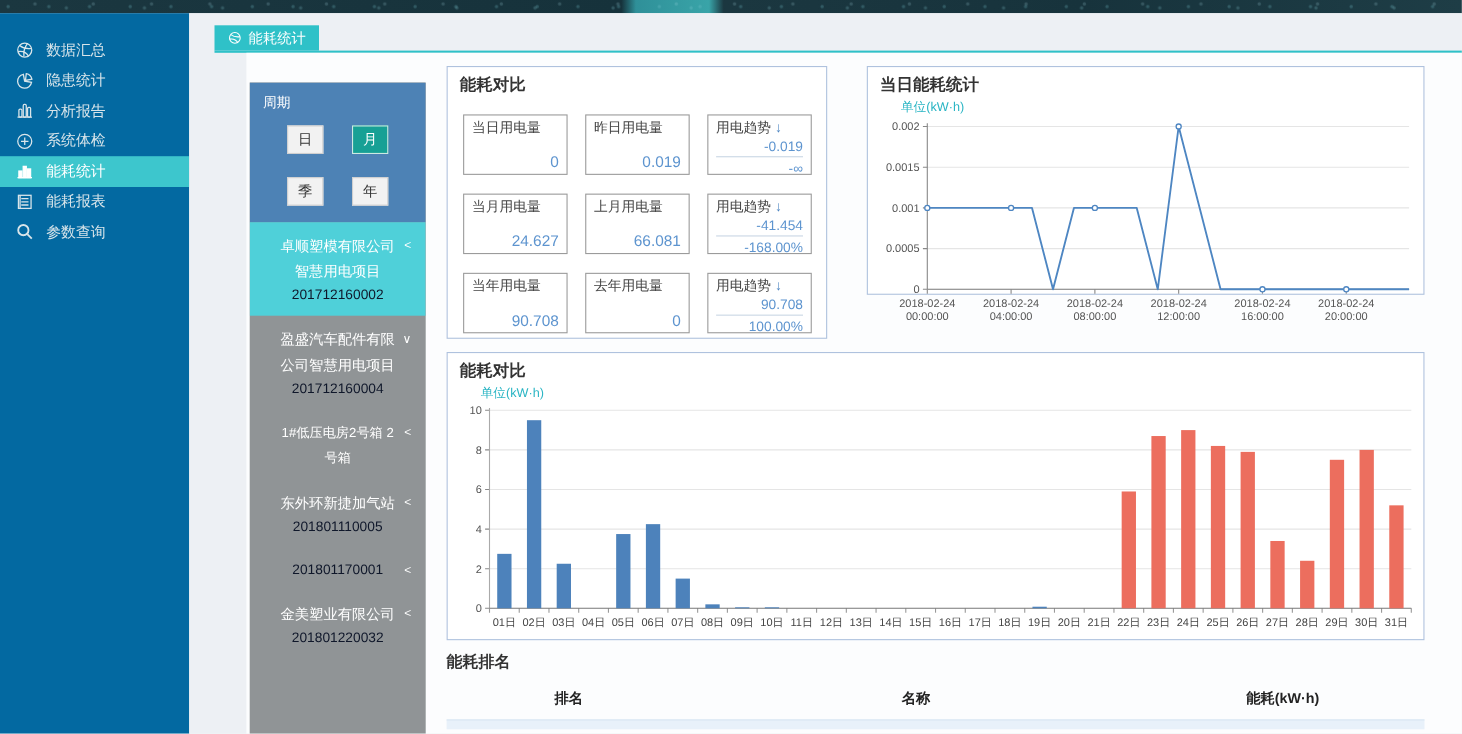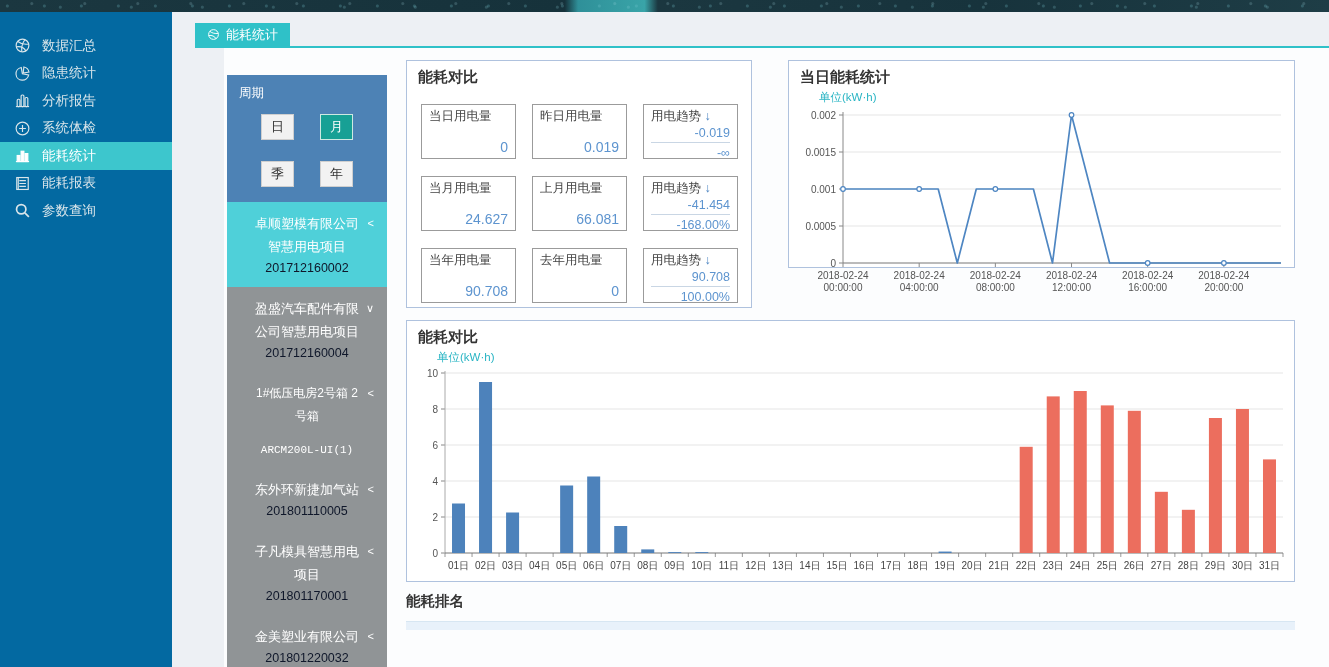--- a/index.html
+++ b/index.html
@@ -189,31 +189,26 @@
       <div class="node">
         <div class="name">盈盛汽车配件有限公司智慧用电项目</div>
         <div class="code">201712160004</div>
         <span class="chev">∨</span>
       </div>
       <div class="node lvl1">
         <div class="name">1#低压电房2号箱 2号箱</div>
 
         <span class="chev">&lt;</span>
       </div>
-      <div class="node lvl2">
-        <div class="name">ARCM200L-UI(1)</div>
-
-      </div>
       <div class="node">
         <div class="name">东外环新捷加气站</div>
         <div class="code">201801110005</div>
         <span class="chev">&lt;</span>
       </div>
       <div class="node">
-        <div class="name">子凡模具智慧用电项目</div>
         <div class="code">201801170001</div>
         <span class="chev">&lt;</span>
       </div>
       <div class="node">
         <div class="name">金美塑业有限公司</div>
         <div class="code">201801220032</div>
         <span class="chev">&lt;</span>
       </div>
     </div>
 
@@ -417,16 +412,21 @@
           <text x="806.4193548387096" y="204" text-anchor="middle" font-size="10" fill="#444">29日</text>
           <rect x="826.9516129032257" y="44" width="13" height="144" fill="#ec6e5e"></rect>
           <text x="833.4516129032257" y="204" text-anchor="middle" font-size="10" fill="#444">30日</text>
           <rect x="853.983870967742" y="94.4" width="13" height="93.6" fill="#ec6e5e"></rect>
           <text x="860.483870967742" y="204" text-anchor="middle" font-size="10" fill="#444">31日</text>
         </svg>
     </div>
 
     <div class="rank">
       <div class="rank-title">能耗排名</div>
+      <div class="rank-header">
+        <div class="c1">排名</div>
+        <div class="c2">名称</div>
+        <div class="c3">能耗(kW·h)</div>
+      </div>
       <div class="rank-stub"></div>
     </div>
   </div>
 </div>
 
 </body></html>

